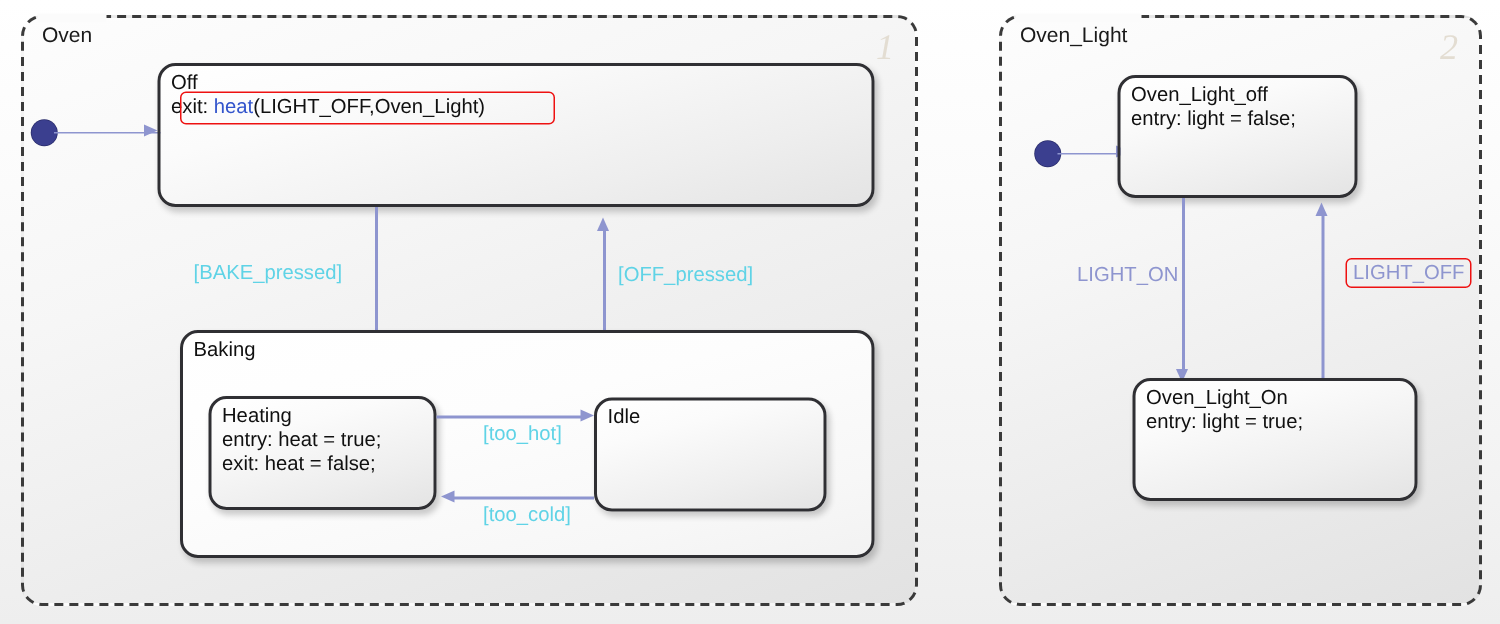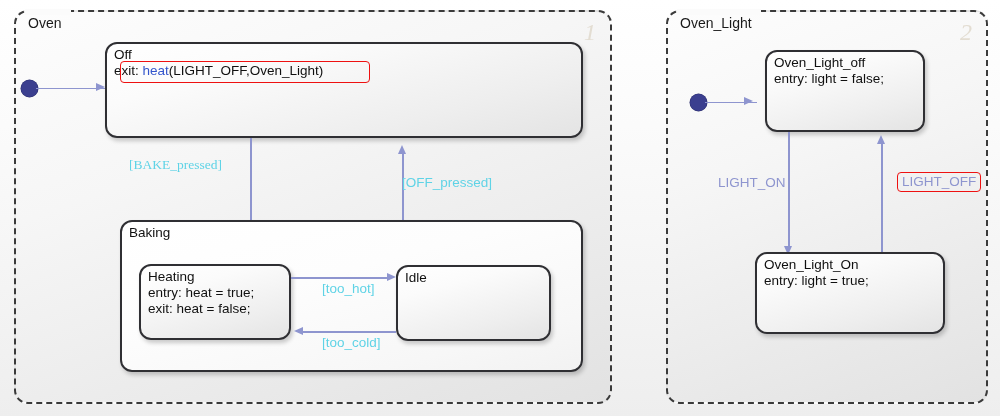--- a/index.html
+++ b/index.html
@@ -166,25 +166,25 @@
     <div class="state" style="left:89px;top:30px;width:478px;height:96px;">
       <div class="slabel">Off</div>
       <div class="sbody" style="top:19px;">
         <span>exit: </span><span class="kw">heat</span><span>(LIGHT_OFF,Oven_Light)</span>
       </div>
       <div class="hl" style="left:13px;top:17px;width:250px;height:22px;"></div>
     </div>
 
     <div class="line vline" style="left:234px;top:126px;width:1.6px;height:126px;"></div>
     <div class="arrow arrow-down" style="left:229.8px;top:249px;"></div>
-    <div class="tlabel cond" style="left:113px;top:145px;font-family:Liberation Serif, serif;">[BAKE_pressed]</div>
+    <div class="tlabel cond" style="left:113px;top:162px;">[BAKE_pressed]</div>
 
     <div class="line vline" style="left:386px;top:142px;width:1.6px;height:80px;"></div>
     <div class="arrow arrow-up" style="left:381.8px;top:133px;"></div>
-    <div class="tlabel cond" style="left:386px;top:163px;">[OFF_pressed]</div>
+    <div class="tlabel cond" style="left:396px;top:163px;">[OFF_pressed]</div>
 
     <div class="state plain" style="left:104px;top:208px;width:463px;height:152px;">
       <div class="slabel">Baking</div>
 
       <div class="state" style="left:17px;top:42px;width:152px;height:76px;">
         <div class="slabel">Heating</div>
         <div class="sbody" style="top:19px;">entry: heat = true;</div>
         <div class="sbody" style="top:35px;">exit: heat = false;</div>
       </div>
 
@@ -206,21 +206,21 @@
   <div class="parallel" style="left:666px;top:10px;width:322px;height:394px;">
 
     <div class="notch" style="width:84px;"></div>
     <div class="plabel">Oven_Light</div>
     <div class="order">2</div>
 
     <div class="junction" style="left:22px;top:82px;"></div>
     <div class="line hline" style="left:37px;top:89.5px;width:52px;"></div>
     <div class="arrow arrow-right" style="left:76px;top:85px;"></div>
 
-    <div class="state" style="left:97px;top:38px;width:160px;height:82px;">
+    <div class="state" style="left:77px;top:38px;width:160px;height:82px;">
       <div class="slabel">Oven_Light_off</div>
       <div class="sbody" style="top:19px;text-align:right;">entry: light = false;</div>
     </div>
 
     <div class="line vline" style="left:120px;top:120px;width:1.6px;height:118px;"></div>
     <div class="arrow arrow-down" style="left:115.8px;top:234px;"></div>
     <div class="tlabel evt" style="left:50px;top:163px;">LIGHT_ON</div>
 
     <div class="line vline" style="left:213px;top:132px;width:1.6px;height:108px;"></div>
     <div class="arrow arrow-up" style="left:208.8px;top:123px;"></div>

